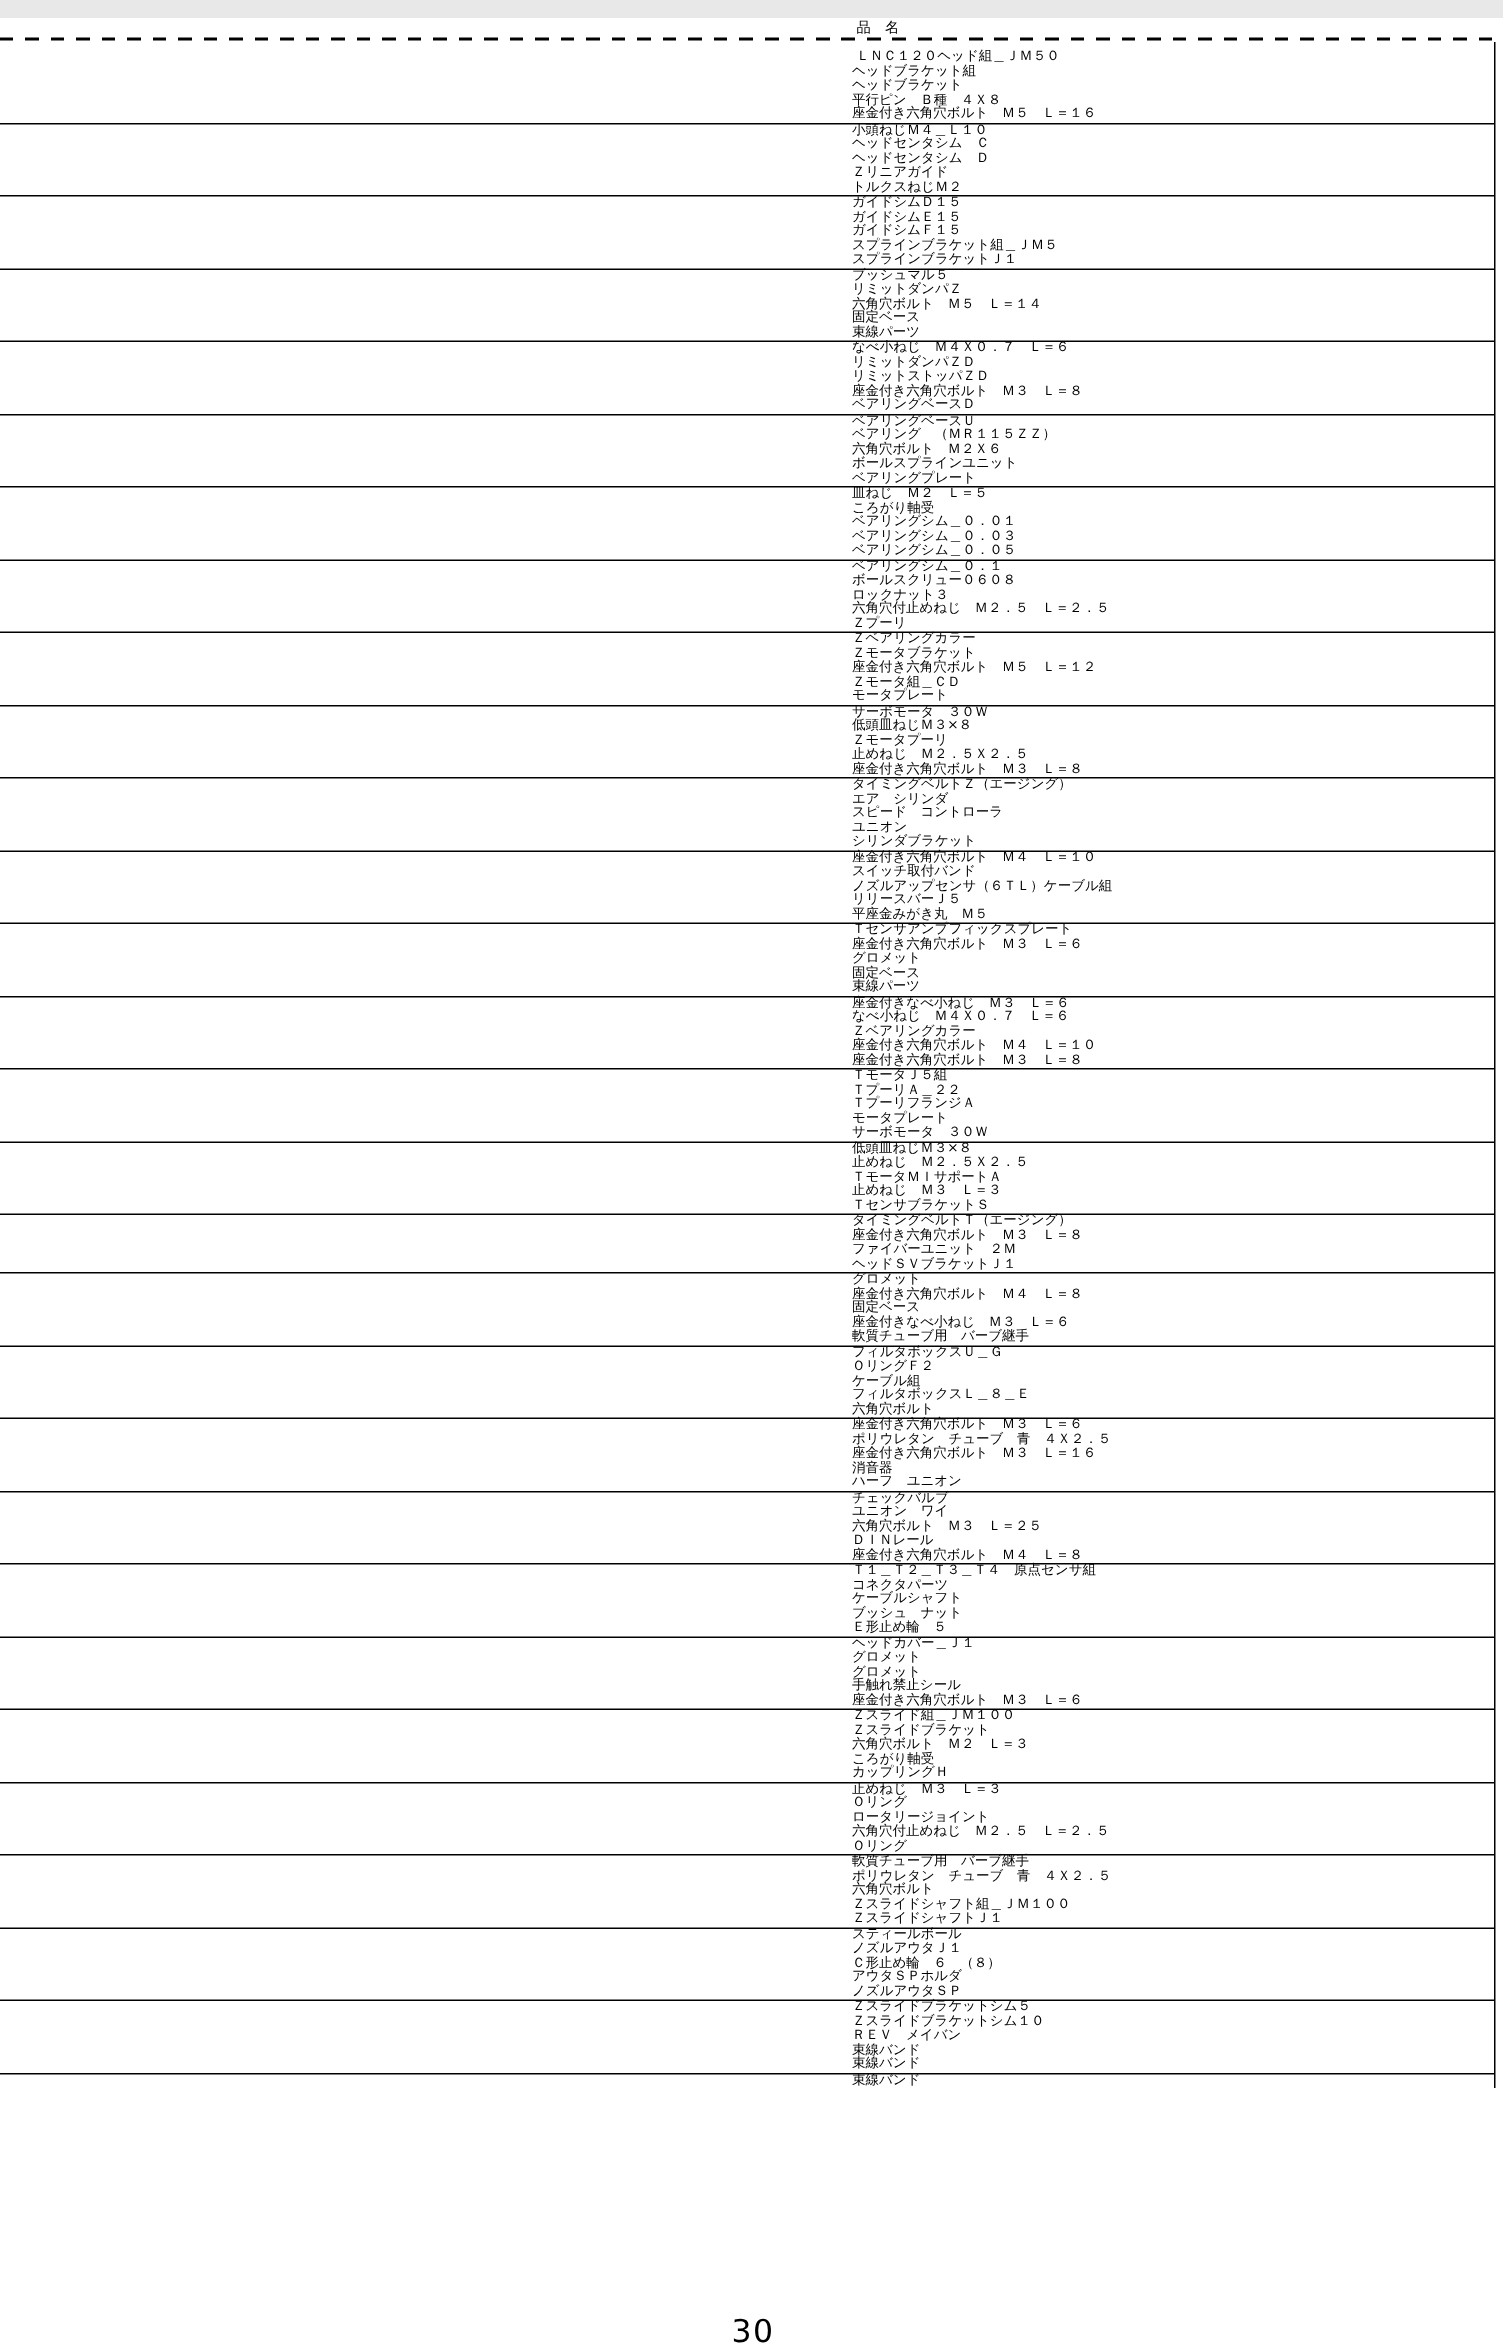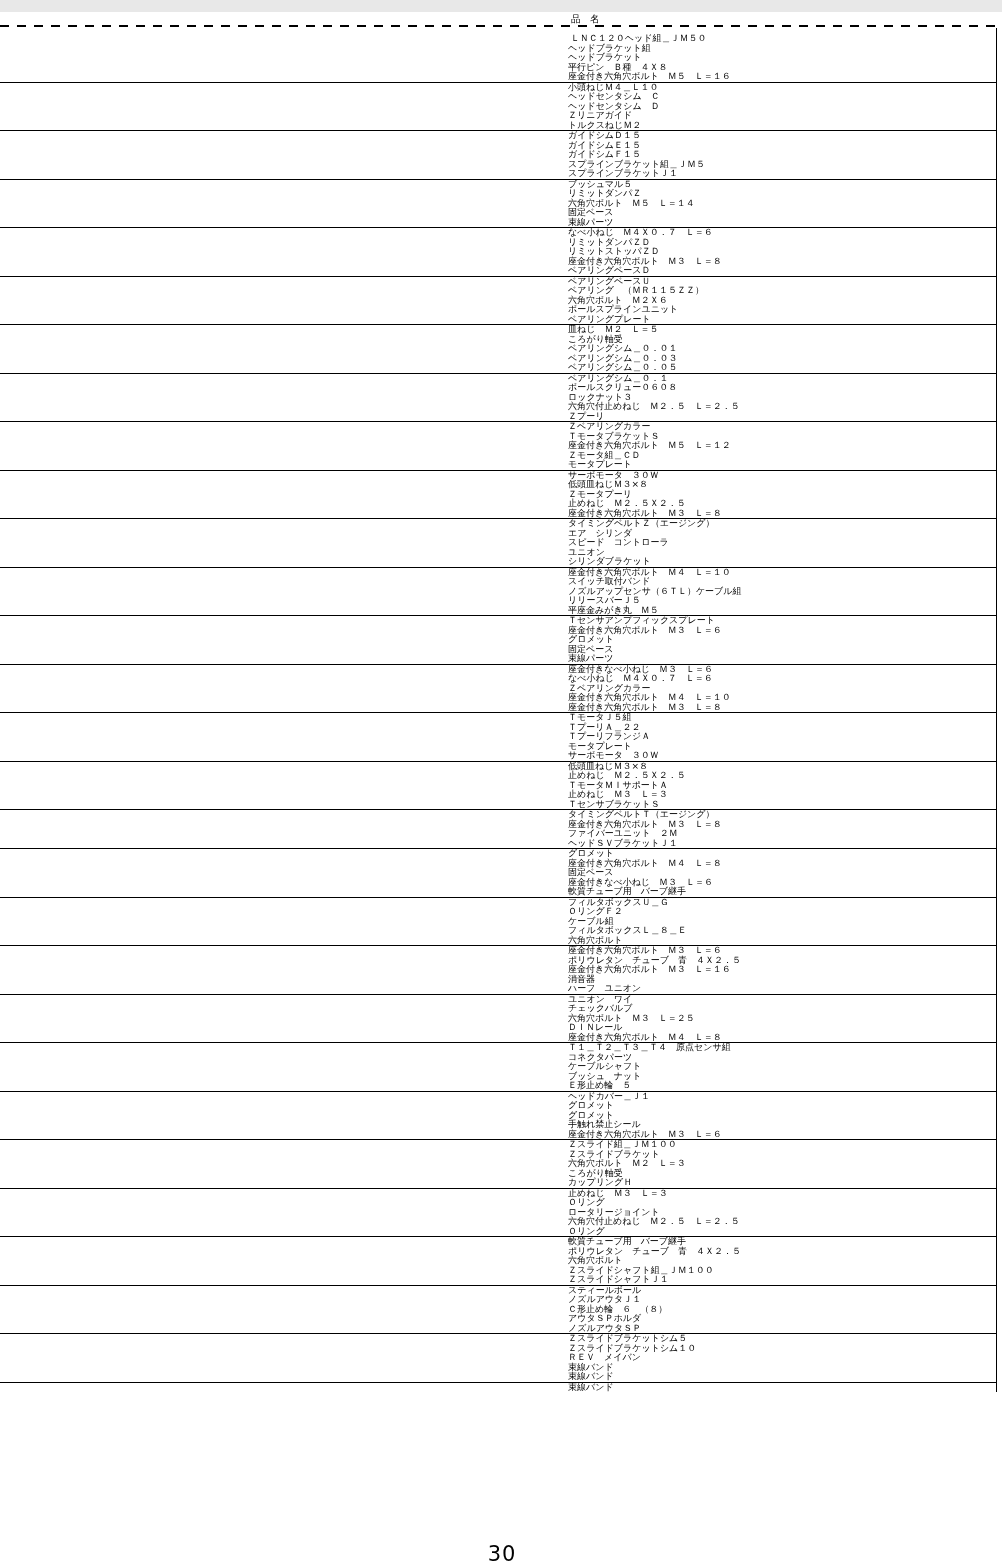--- a/index.html
+++ b/index.html
@@ -119,21 +119,21 @@
       </div>
       <div class="group">
         <div class="row">ベアリングシム＿０．１</div>
         <div class="row">ボールスクリュー０６０８</div>
         <div class="row">ロックナット３</div>
         <div class="row">六角穴付止めねじ　Ｍ２．５　Ｌ＝２．５</div>
         <div class="row">Ｚプーリ</div>
       </div>
       <div class="group">
         <div class="row">Ｚベアリングカラー</div>
-        <div class="row">ＴモータブラケットＳ</div>
+        <div class="row">Ｚモータブラケット</div>
         <div class="row">座金付き六角穴ボルト　Ｍ５　Ｌ＝１２</div>
         <div class="row">Ｚモータ組＿ＣＤ</div>
         <div class="row">モータプレート</div>
       </div>
       <div class="group">
         <div class="row">サーボモータ　３０Ｗ</div>
         <div class="row">低頭皿ねじＭ３×８</div>
         <div class="row">Ｚモータプーリ</div>
         <div class="row">止めねじ　Ｍ２．５Ｘ２．５</div>
         <div class="row">座金付き六角穴ボルト　Ｍ３　Ｌ＝８</div>
@@ -201,22 +201,22 @@
         <div class="row">六角穴ボルト</div>
       </div>
       <div class="group">
         <div class="row">座金付き六角穴ボルト　Ｍ３　Ｌ＝６</div>
         <div class="row">ポリウレタン　チューブ　青　４Ｘ２．５</div>
         <div class="row">座金付き六角穴ボルト　Ｍ３　Ｌ＝１６</div>
         <div class="row">消音器</div>
         <div class="row">ハーフ　ユニオン</div>
       </div>
       <div class="group">
+        <div class="row">チェックバルブ</div>
         <div class="row">ユニオン　ワイ</div>
-        <div class="row">チェックバルブ</div>
         <div class="row">六角穴ボルト　Ｍ３　Ｌ＝２５</div>
         <div class="row">ＤＩＮレール</div>
         <div class="row">座金付き六角穴ボルト　Ｍ４　Ｌ＝８</div>
       </div>
       <div class="group">
         <div class="row">Ｔ１＿Ｔ２＿Ｔ３＿Ｔ４　原点センサ組</div>
         <div class="row">コネクタパーツ</div>
         <div class="row">ケーブルシャフト</div>
         <div class="row">ブッシュ　ナット</div>
         <div class="row">Ｅ形止め輪　５</div>

